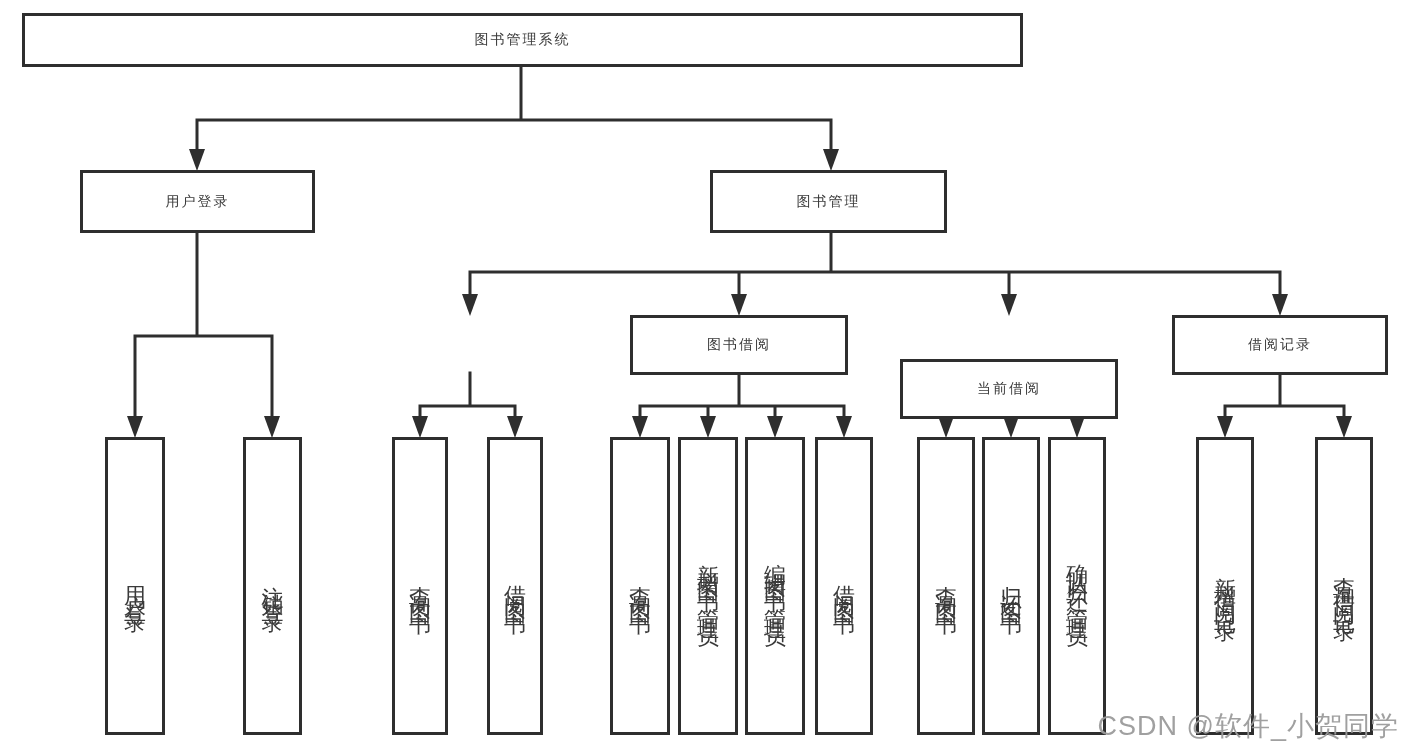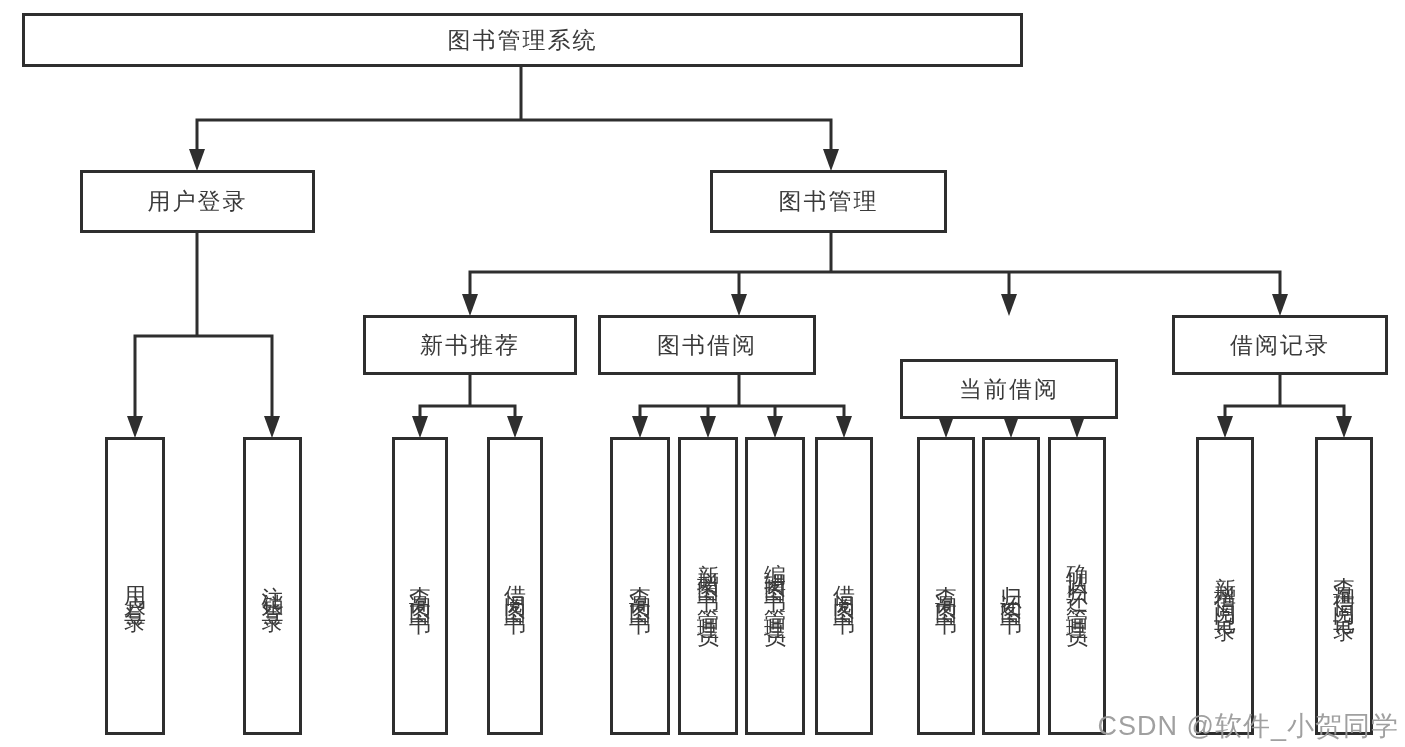--- a/index.html
+++ b/index.html
@@ -5,21 +5,21 @@
   html,body{margin:0;padding:0;background:#ffffff;}
   .canvas{
     position:relative;width:1405px;height:747px;background:#ffffff;overflow:hidden;
     font-family:"Liberation Sans","DejaVu Sans",sans-serif;color:#3a3a3a;
   }
   .connectors{position:absolute;left:0;top:0;}
   .box{
     position:absolute;box-sizing:border-box;background:#ffffff;
     border:3px solid #2e2e2e;display:flex;align-items:center;justify-content:center;
   }
-  .hlabel{font-size:23px;letter-spacing:2px;white-space:nowrap;}
+  .hlabel{font-size:14px;letter-spacing:2px;white-space:nowrap;}
   .root{border-width:3px;}
   .leaf span{
     writing-mode:vertical-rl;text-orientation:mixed;
     font-size:22px;letter-spacing:9px;line-height:1;white-space:nowrap;
   }
   .watermark{
     position:absolute;right:6px;bottom:3px;font-size:27px;letter-spacing:1px;
     color:#9b9b9b;opacity:.95;white-space:nowrap;
   }
 </style>
@@ -59,22 +59,21 @@
       <polygon points="1217,416 1233,416 1225,438"></polygon>
       <polygon points="1336,416 1352,416 1344,438"></polygon>
     </g>
   </svg>
 
   <div class="box root hlabel" style="left:22px;top:13px;width:1001px;height:54px;">图书管理系统</div>
 
   <div class="box hlabel" style="left:80px;top:170px;width:235px;height:63px;">用户登录</div>
   <div class="box hlabel" style="left:710px;top:170px;width:237px;height:63px;">图书管理</div>
 
-  <div class="box hlabel" style="left:363px;top:315px;width:214px;height:60px;">新书推荐</div>
-  <div class="box hlabel" style="left:598px;top:315px;width:218px;height:60px;">图书借阅</div>
+  <div class="box hlabel" style="left:630px;top:315px;width:218px;height:60px;">图书借阅</div>
   <div class="box hlabel" style="left:900px;top:315px;width:218px;height:60px;margin-top:44px;">当前借阅</div>
   <div class="box hlabel" style="left:1172px;top:315px;width:216px;height:60px;">借阅记录</div>
 
   <div class="box leaf" style="left:105px;top:437px;width:60px;height:298px;">
     <span>用户登录</span>
   </div>
   <div class="box leaf" style="left:243px;top:437px;width:59px;height:298px;">
     <span>注销登录</span>
   </div>
 

